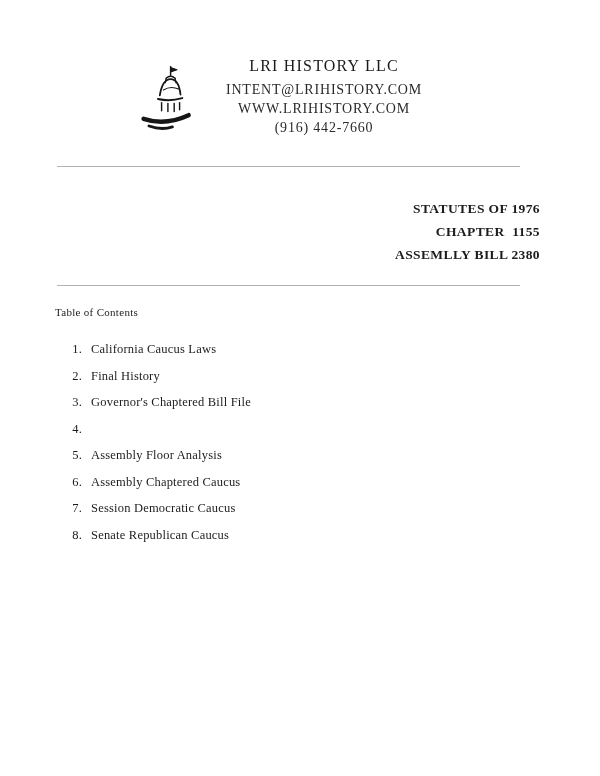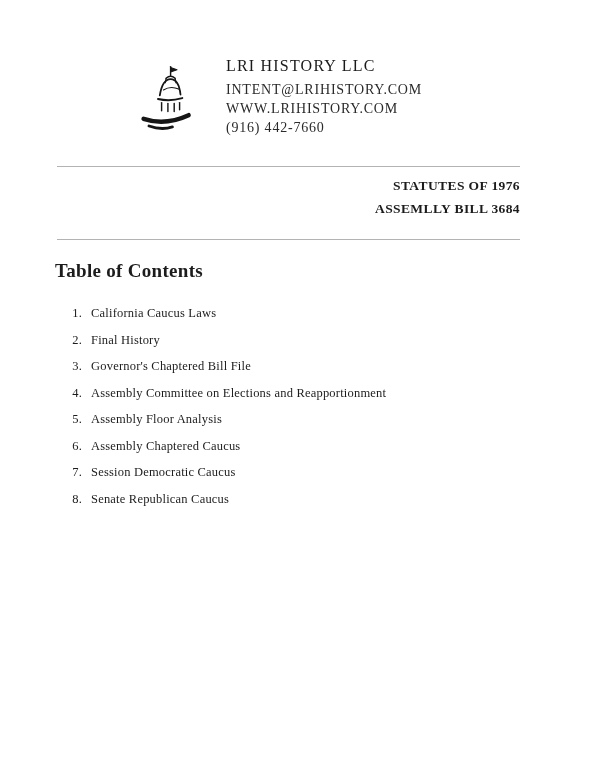--- a/index.html
+++ b/index.html
@@ -25,20 +25,21 @@
     padding-top: 58px;
     gap: 30px;
     margin-left: -40px;
   }
   .logo {
     width: 58px;
     height: 72px;
     flex: 0 0 auto;
   }
   .header-text {
+    text-align: center;
     line-height: 1;
   }
   .company-name {
     font-size: 16px;
     letter-spacing: 1.2px;
     margin-bottom: 9px;
     color: #1a1a1a;
   }
   .contact-line {
     font-size: 14px;
@@ -50,35 +51,35 @@
   .rule {
     border: none;
     border-top: 1px solid #b3b3b3;
     margin: 0 80px 0 57px;
   }
   .rule-1 { margin-top: 26px; }
   .rule-2 { margin-top: 22px; }
   
   .reference {
     text-align: right;
-    padding-right: 80px;
-    margin-top: 11px;
+    padding-right: 60px;
+    margin-top: 34px;
     font-weight: bold;
     font-size: 13.5px;
     letter-spacing: 0.4px;
   }
   .reference div {
     margin-bottom: 7px;
     white-space: pre;
   }
   
   .toc-title {
     margin: 20px 0 0 55px;
-    font-size: 19px;
-    font-weight: bold;
+    font-size: 11px;
+    font-weight: normal;
     letter-spacing: 0.3px;
   }
   .toc-list {
     list-style: none;
     margin: 24px 0 0 0;
     padding: 0;
   }
   .toc-item {
     display: flex;
     margin-left: 68px;
@@ -125,21 +126,22 @@
       <div class="contact-line">INTENT@LRIHISTORY.COM</div>
       <div class="contact-line">WWW.LRIHISTORY.COM</div>
       <div class="contact-line">(916) 442-7660</div>
     </div>
   </div>
 
   <hr class="rule rule-1">
 
   <div class="reference">
     <div>STATUTES OF 1976</div>
-    <div>ASSEMLLY BILL 3684</div>
+    <div>CHAPTER  1155</div>
+    <div>ASSEMLLY BILL 2380</div>
   </div>
 
   <hr class="rule rule-2">
 
   <div class="toc-title">Table of Contents</div>
 
   <ol class="toc-list">
     <li class="toc-item">
       <span class="toc-num">1.</span>
       <span class="toc-label">California Caucus Laws</span>
@@ -147,21 +149,20 @@
     <li class="toc-item">
       <span class="toc-num">2.</span>
       <span class="toc-label">Final History</span>
     </li>
     <li class="toc-item">
       <span class="toc-num">3.</span>
       <span class="toc-label">Governor's Chaptered Bill File</span>
     </li>
     <li class="toc-item">
       <span class="toc-num">4.</span>
-      <span class="toc-label">Assembly Committee on Elections and Reapportionment</span>
     </li>
     <li class="toc-item">
       <span class="toc-num">5.</span>
       <span class="toc-label">Assembly Floor Analysis</span>
     </li>
     <li class="toc-item">
       <span class="toc-num">6.</span>
       <span class="toc-label">Assembly Chaptered Caucus</span>
     </li>
     <li class="toc-item">

